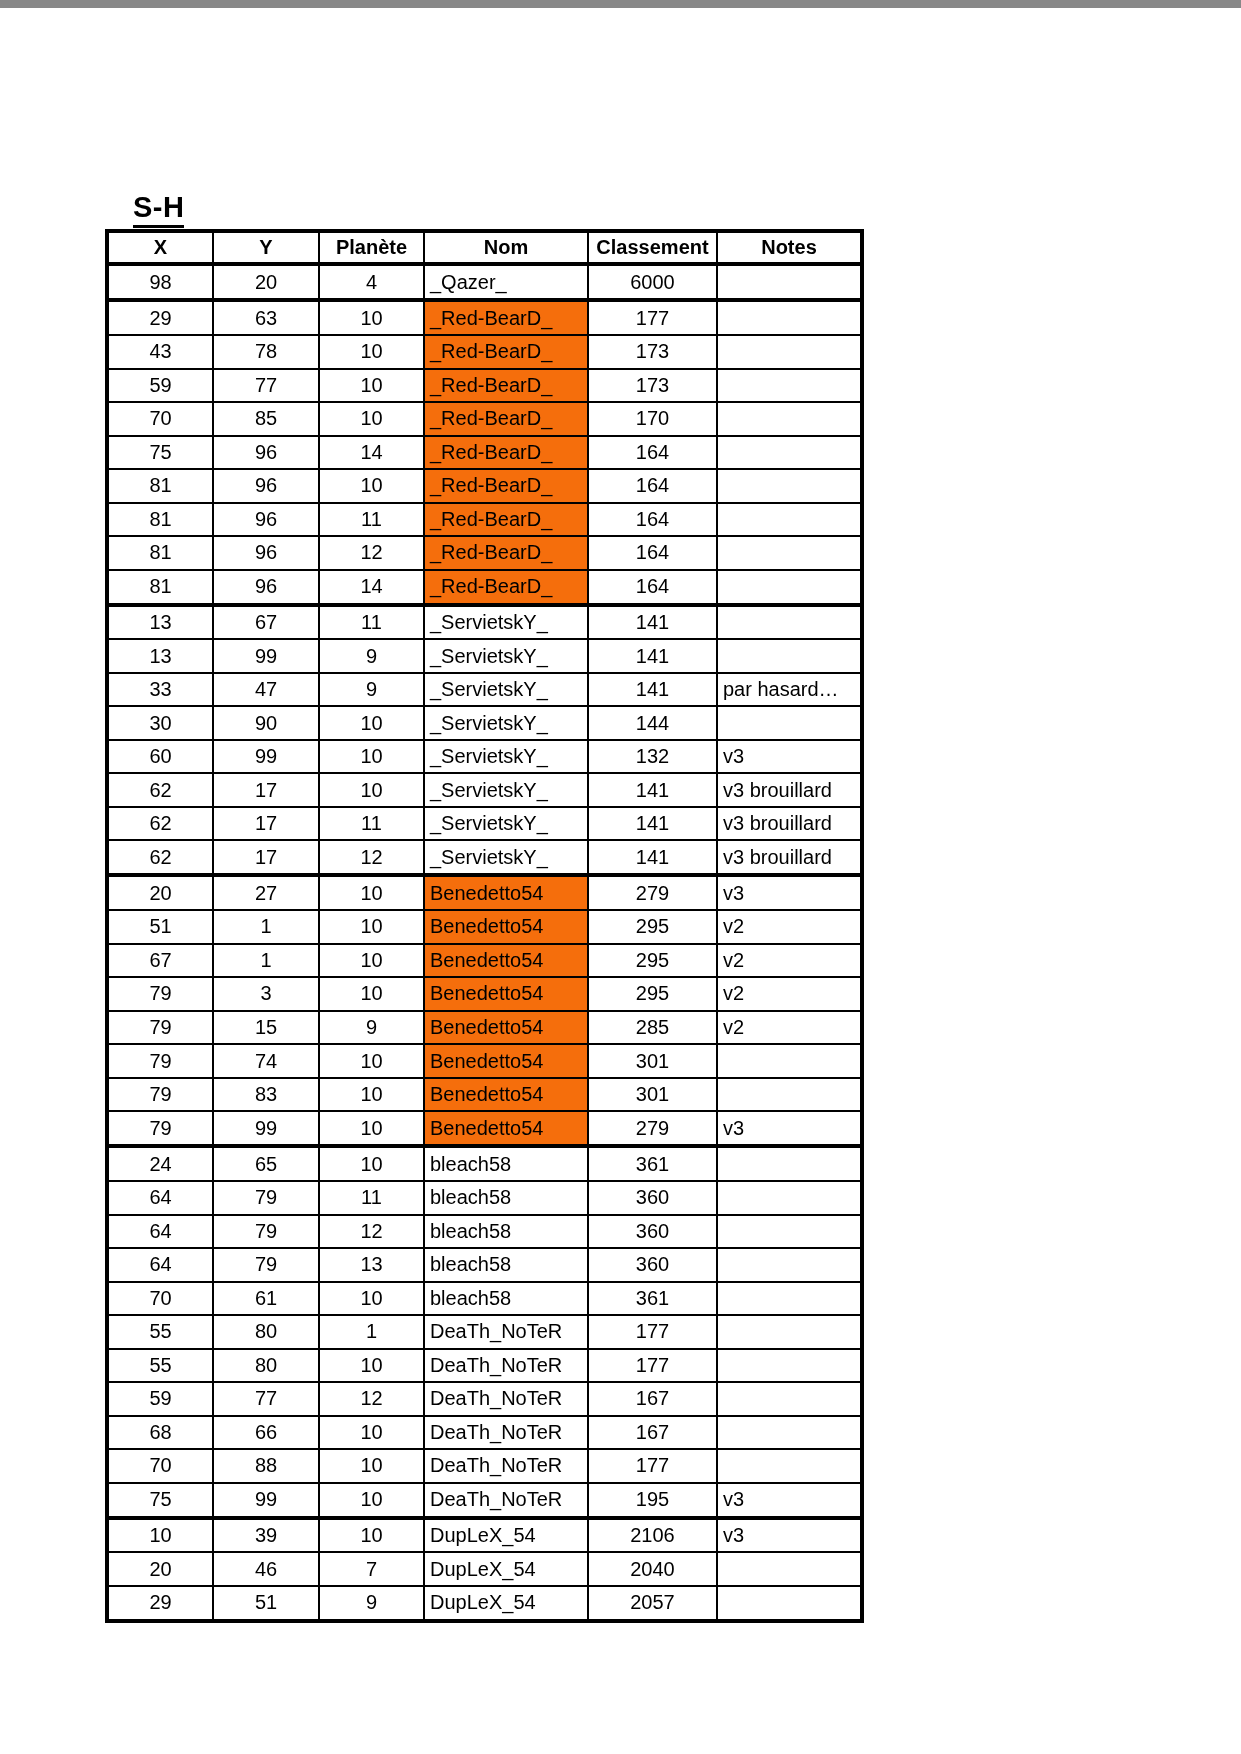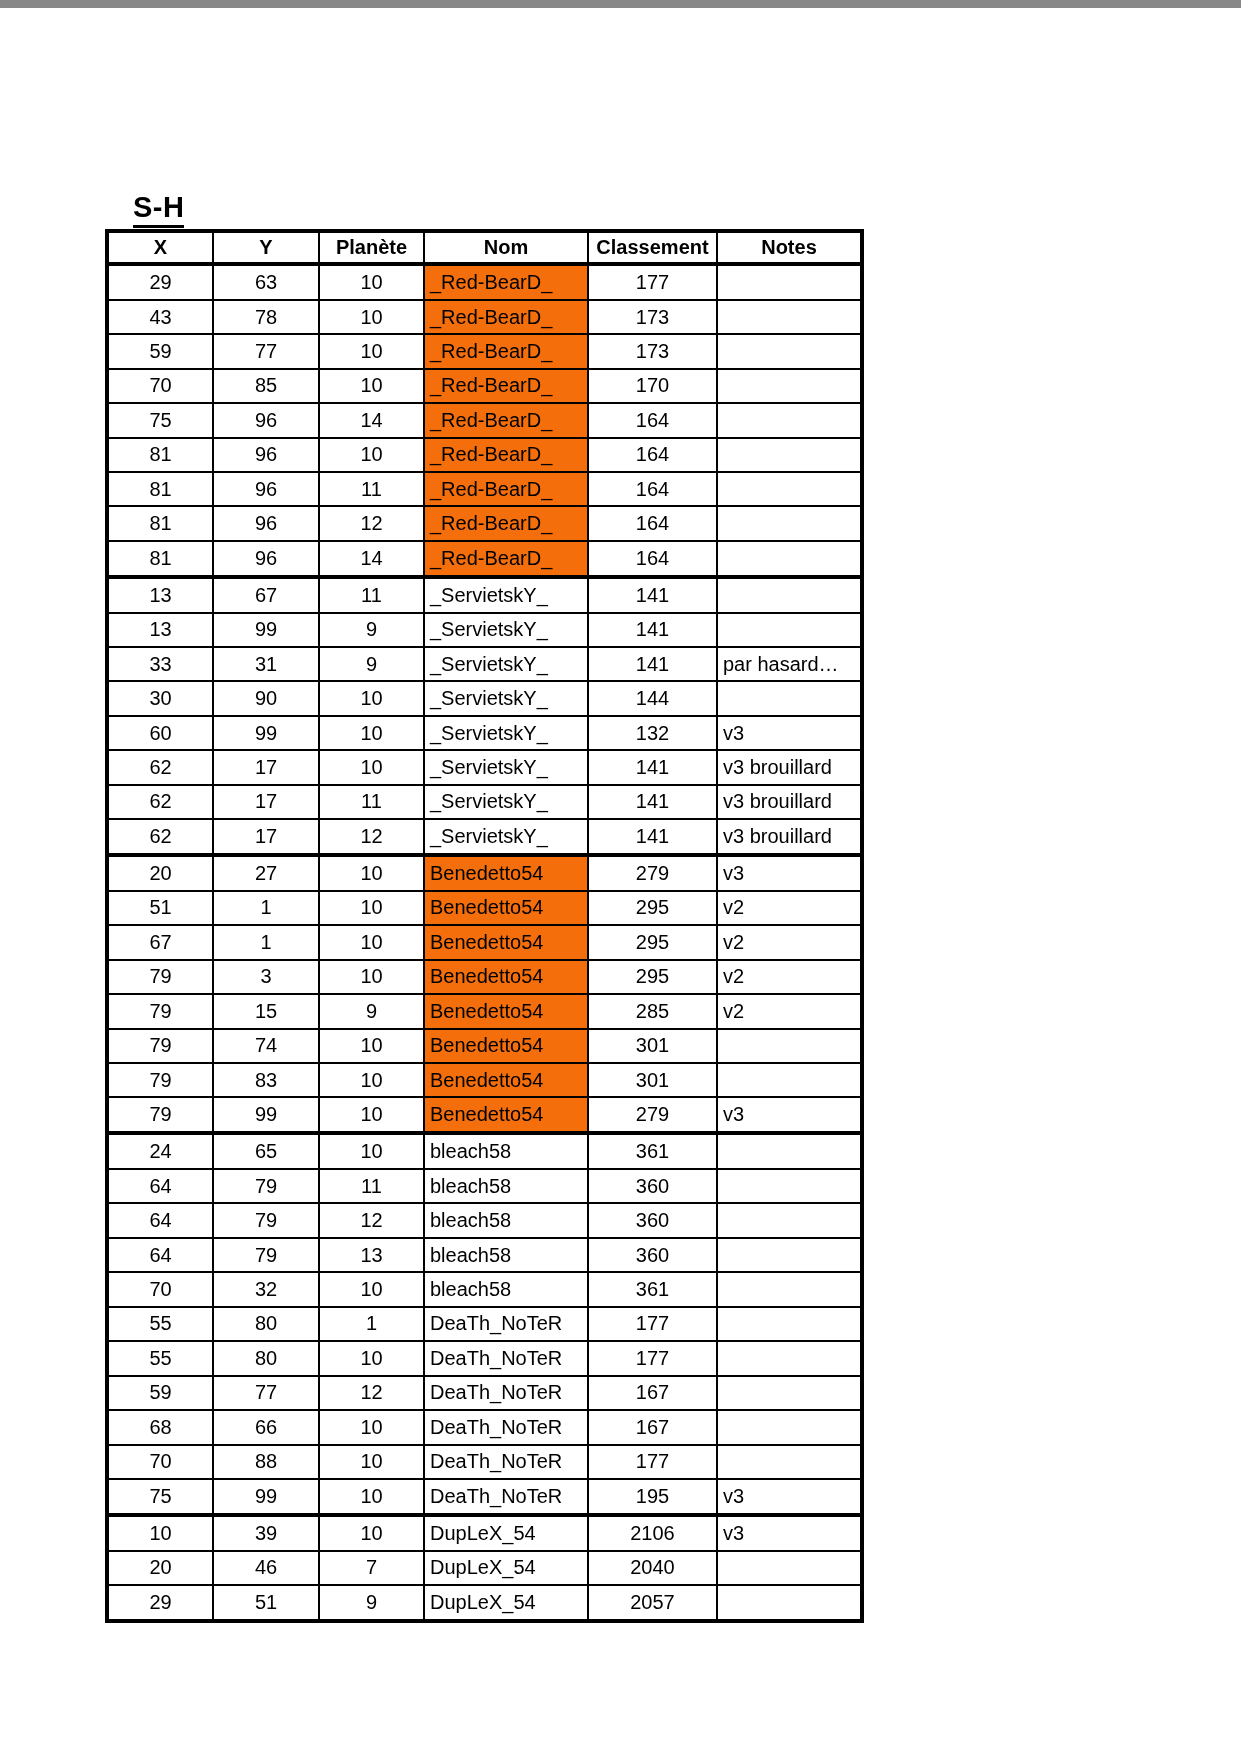--- a/index.html
+++ b/index.html
@@ -76,20 +76,28 @@
       <tr>
         <th>X</th>
         <th>Y</th>
         <th>Planète</th>
         <th>Nom</th>
         <th>Classement</th>
         <th>Notes</th>
       </tr>
     </thead>
     <tbody id="table-body">
+        <tr>
+    <td class="c-center">98</td>
+    <td class="c-center">20</td>
+    <td class="c-center">4</td>
+    <td class="c-left">_Qazer_</td>
+    <td class="c-center">6000</td>
+    <td class="c-left"></td>
+  </tr>
         <tr class="group-start">
     <td class="c-center">29</td>
     <td class="c-center">63</td>
     <td class="c-center">10</td>
     <td class="c-left" style="background: rgb(245, 110, 12);">_Red-BearD_</td>
     <td class="c-center">177</td>
     <td class="c-left"></td>
   </tr>
         <tr>
     <td class="c-center">43</td>
@@ -166,21 +174,21 @@
         <tr>
     <td class="c-center">13</td>
     <td class="c-center">99</td>
     <td class="c-center">9</td>
     <td class="c-left">_ServietskY_</td>
     <td class="c-center">141</td>
     <td class="c-left"></td>
   </tr>
         <tr>
     <td class="c-center">33</td>
-    <td class="c-center">31</td>
+    <td class="c-center">47</td>
     <td class="c-center">9</td>
     <td class="c-left">_ServietskY_</td>
     <td class="c-center">141</td>
     <td class="c-left">par hasard…</td>
   </tr>
         <tr>
     <td class="c-center">30</td>
     <td class="c-center">90</td>
     <td class="c-center">10</td>
     <td class="c-left">_ServietskY_</td>
@@ -310,21 +318,21 @@
         <tr>
     <td class="c-center">64</td>
     <td class="c-center">79</td>
     <td class="c-center">13</td>
     <td class="c-left">bleach58</td>
     <td class="c-center">360</td>
     <td class="c-left"></td>
   </tr>
         <tr>
     <td class="c-center">70</td>
-    <td class="c-center">32</td>
+    <td class="c-center">61</td>
     <td class="c-center">10</td>
     <td class="c-left">bleach58</td>
     <td class="c-center">361</td>
     <td class="c-left"></td>
   </tr>
         <tr>
     <td class="c-center">55</td>
     <td class="c-center">80</td>
     <td class="c-center">1</td>
     <td class="c-left">DeaTh_NoTeR</td>

